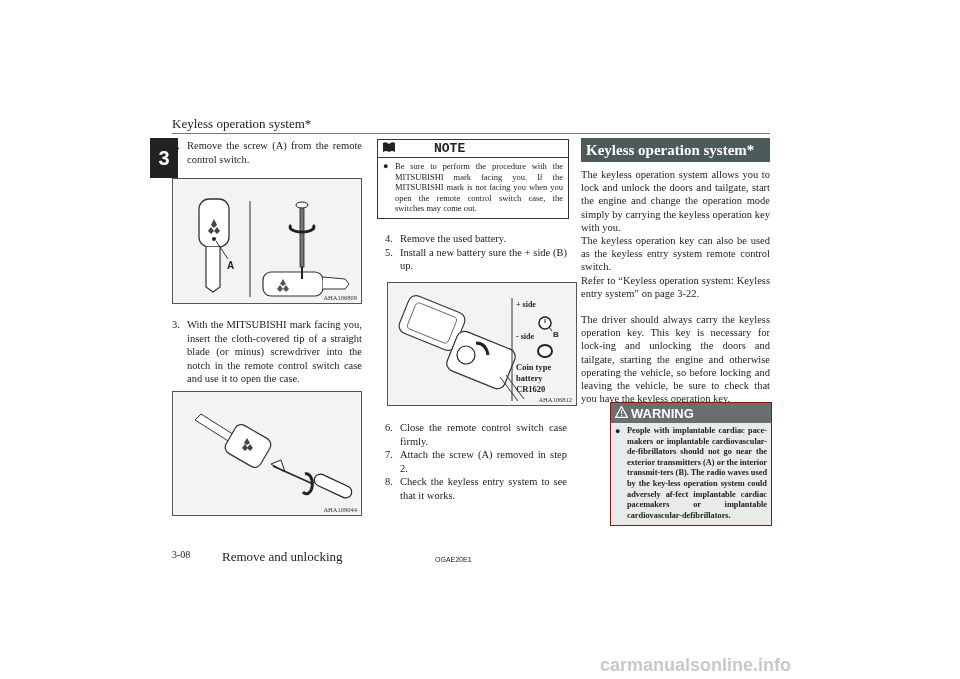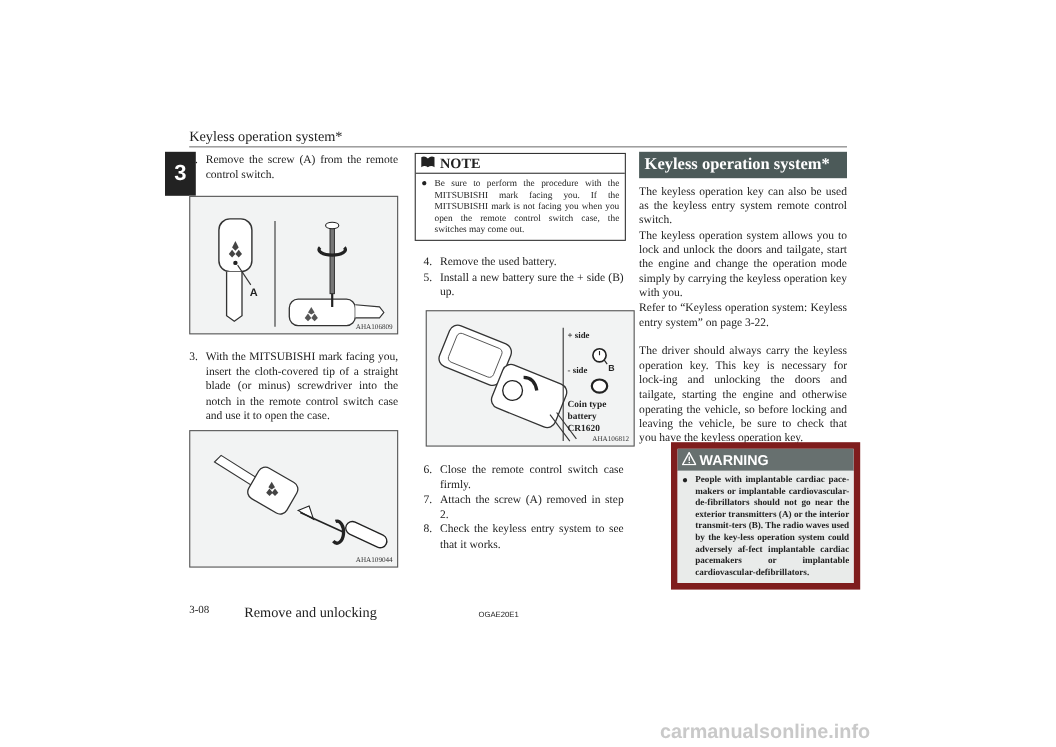--- a/index.html
+++ b/index.html
@@ -12,27 +12,27 @@
                  font-family:"Liberation Sans", sans-serif; font-weight:bold; font-size:20px;
                  display:flex; align-items:center; justify-content:center; }
   .steps { font-size:10.5px; line-height:13.5px; text-align:justify; }
   .step { display:flex; }
   .step .num { width:15px; flex:0 0 auto; }
   .step .txt { flex:1; }
   .figure { border:1px solid #555; background:#f2f3f3; }
   .fig-code { position:absolute; right:4px; bottom:2px; font-size:6.5px; color:#333; }
   .note { left:377px; top:139px; width:190px; border:1px solid #333; }
   .note-head { height:17px; border-bottom:1px solid #333; display:flex; align-items:center; padding-left:4px;
-               font-family:Liberation Serif, serif; font-weight:bold; font-size:13px; }
+               font-family:Liberation Mono, monospace; font-weight:bold; font-size:13px;gap:34px; }
   .note-body { padding:3px 5px 4px 5px; font-size:8.5px; line-height:10.5px; text-align:justify; display:flex; }
   .bullet { flex:0 0 12px; font-size:9px; }
   .section-head { left:581px; top:138px; width:189px; height:24px; background:#4c5a59; color:#fff;
                   font-weight:bold; font-size:15px; display:flex; align-items:center; padding-left:5px; box-sizing:border-box; }
   .right-text { left:581px; top:168px; width:189px; font-size:10.5px; line-height:13.2px; text-align:justify; }
-  .warning { left:610px; top:402px; width:160px; border:6px solid #7f1d1d; }
+  .warning { left:610px; top:402px; width:160px; border:1px solid #7f1d1d; }
   .warning-head { height:20px; background:#67706f; color:#fff; display:flex; align-items:center; padding-left:4px;
                   font-family:"Liberation Sans", sans-serif; font-weight:bold; font-size:13px; }
   .warning-body { background:#e9ebea; padding:3px 4px 4px 4px; font-size:8.3px; line-height:10.6px; font-weight:bold; text-align:justify; display:flex; }
   .footer-page { left:172px; top:549px; font-size:10px; }
   .footer-section { left:222px; top:549px; font-size:13px; }
   .footer-code { left:435px; top:556px; font-size:7px; font-family:"Liberation Sans", sans-serif; }
   .watermark { left:600px; top:655px; font-size:18px; font-family:"Liberation Sans", sans-serif; color:#c9c9c9; font-weight:bold; }
 </style>
 </head>
 <body>
@@ -160,22 +160,22 @@
     <span class="txt">Attach the screw (A) removed in step 2.</span>
   </div>
   <div class="step">
     <span class="num">8.</span>
     <span class="txt">Check the keyless entry system to see that it works.</span>
   </div>
 </div>
 
 <div class="abs section-head">Keyless operation system*</div>
 <div class="abs right-text">
+  <div>The keyless operation system allows you to lock and unlock the doors and tailgate, start the engine and change the operation mode simply by carrying the keyless operation key with you.</div>
   <div>The keyless operation key can also be used as the keyless entry system remote control switch.</div>
-  <div>The keyless operation system allows you to lock and unlock the doors and tailgate, start the engine and change the operation mode simply by carrying the keyless operation key with you.</div>
   <div>Refer to “Keyless operation system: Keyless entry system” on page 3-22.</div>
   <div style="height:13px;"></div>
   <div>The driver should always carry the keyless operation key. This key is necessary for lock-ing and unlocking the doors and tailgate, starting the engine and otherwise operating the vehicle, so before locking and leaving the vehicle, be sure to check that you have the keyless operation key.</div>
 </div>
 
 <div class="abs warning">
   <div class="warning-head">
     <span style="display:inline-block;margin-right:3px;">
       <svg width="13" height="12" viewBox="0 0 13 12">
           <polygon points="6.5,0.5 12.5,11.5 0.5,11.5" fill="none" stroke="#fff" stroke-width="1.3"></polygon>

